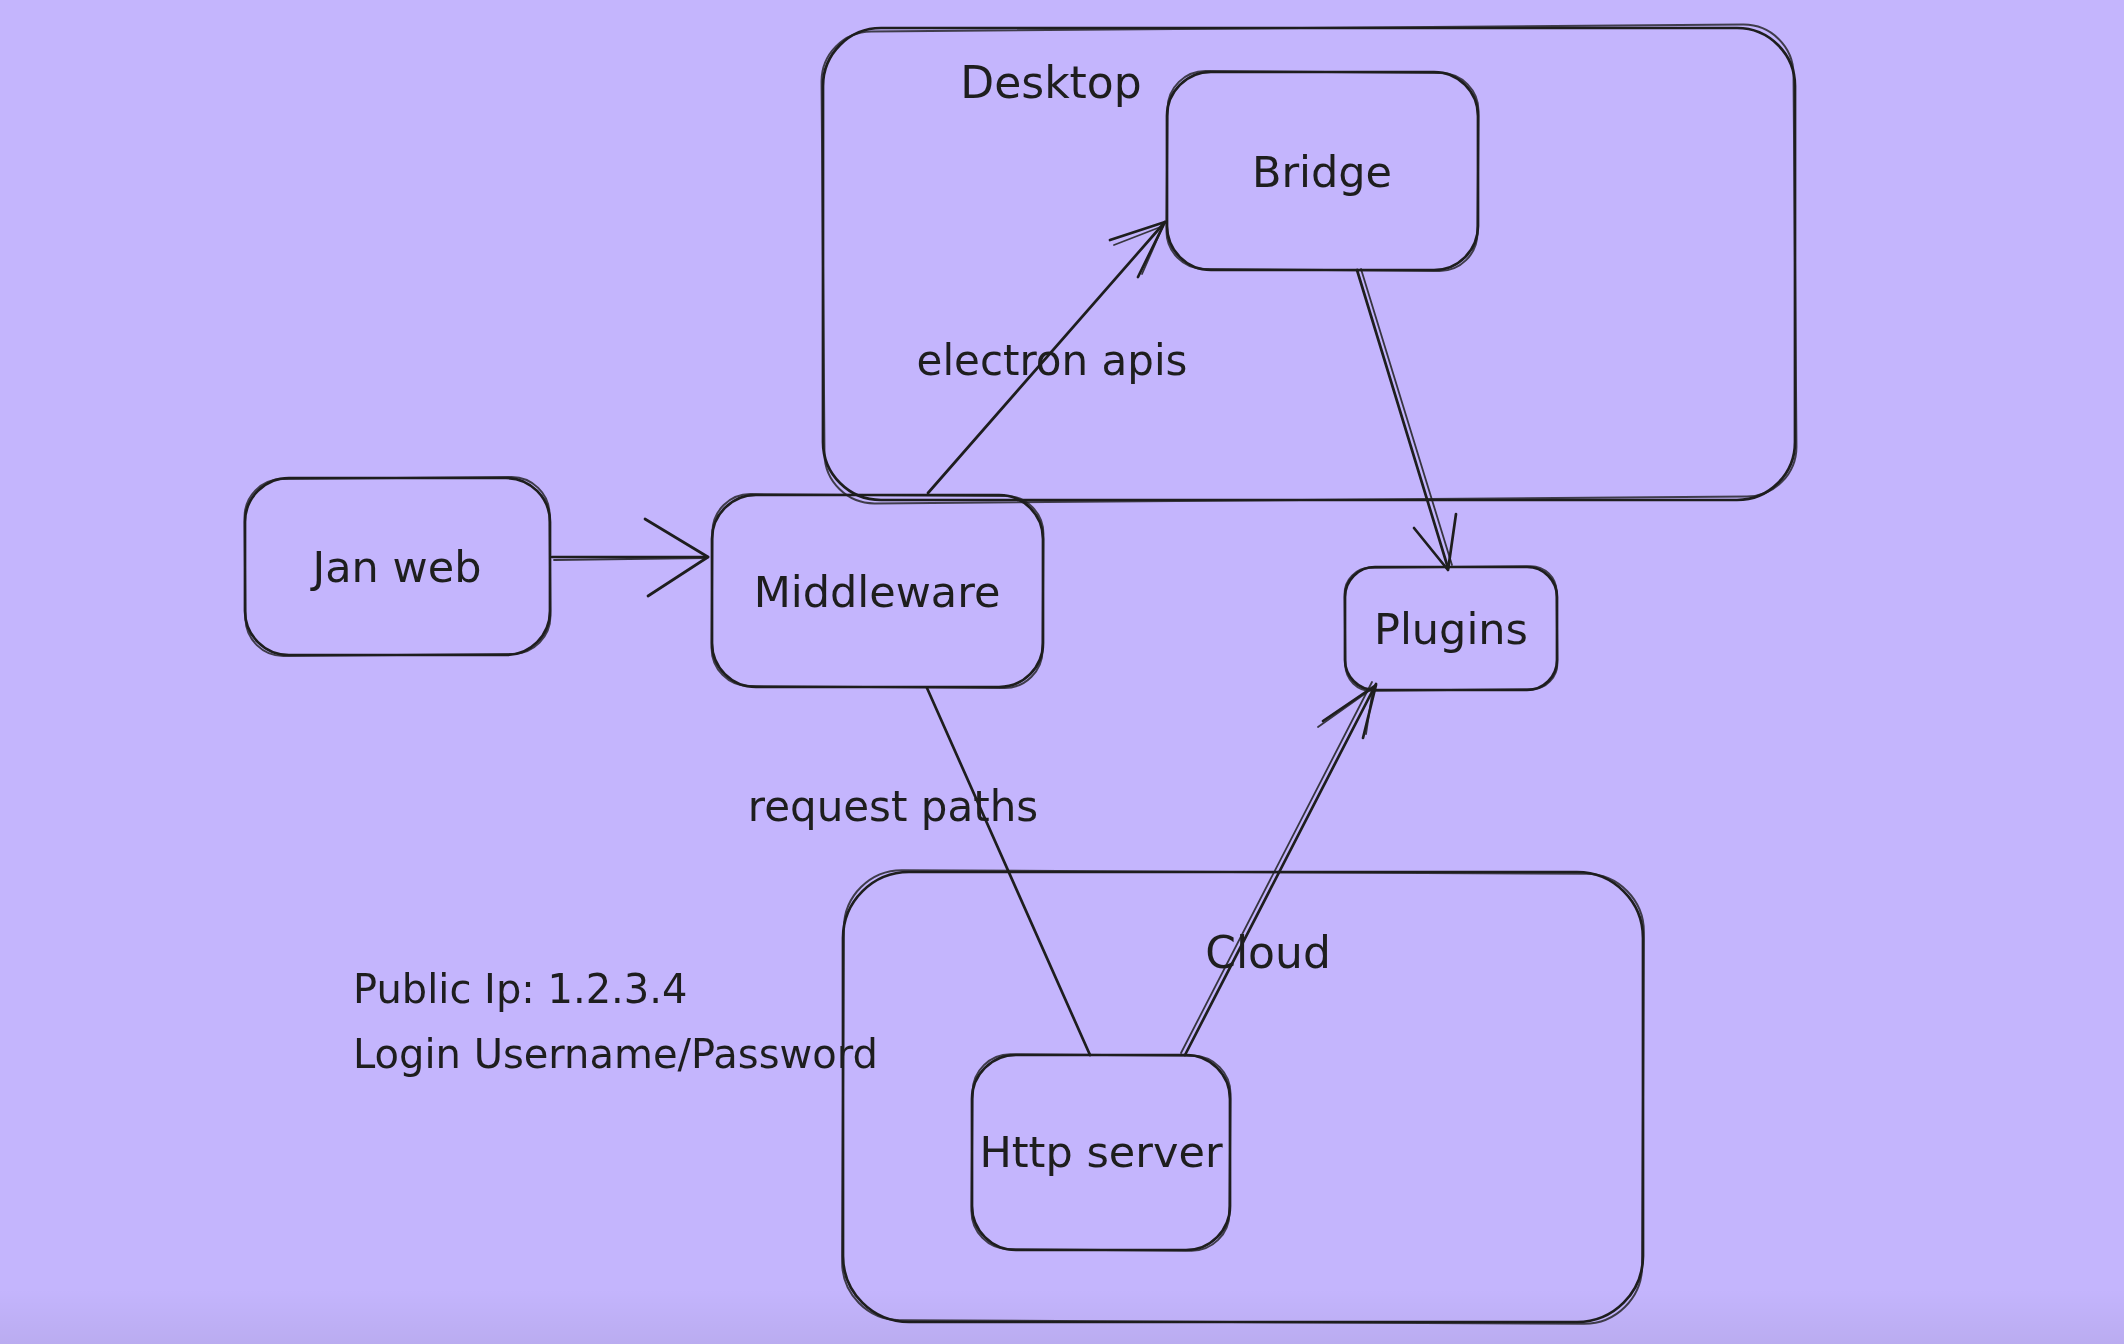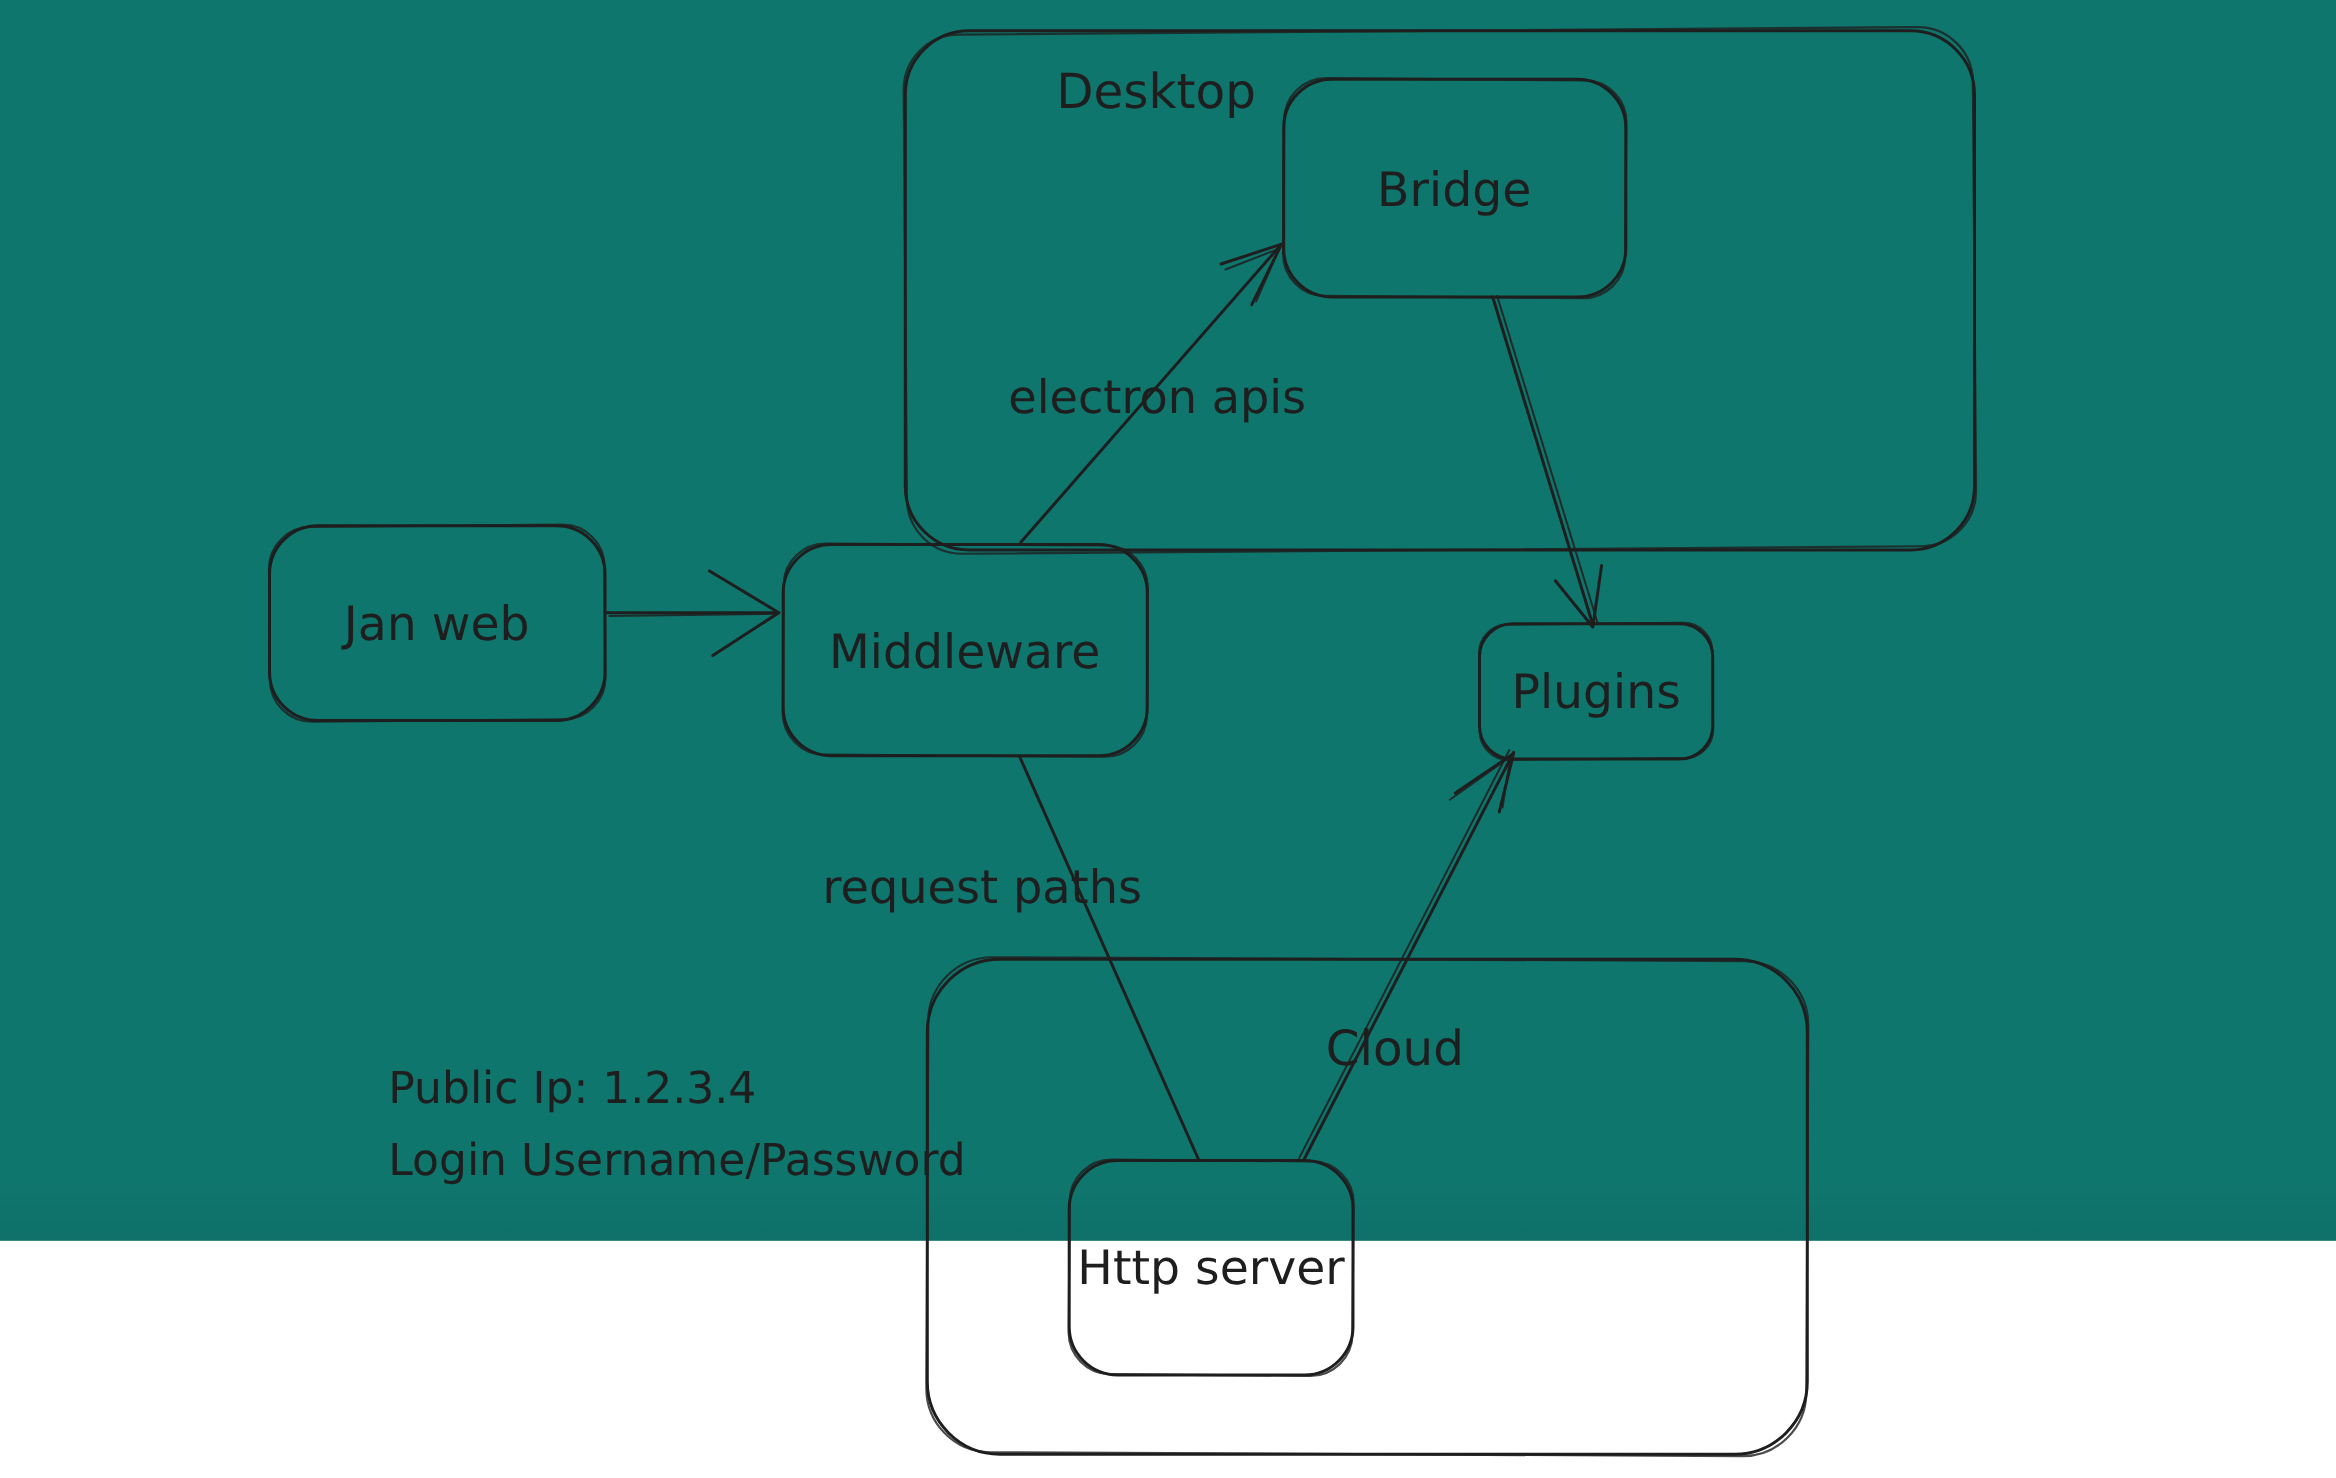--- a/index.html
+++ b/index.html
@@ -6,22 +6,22 @@
     margin: 0;
     padding: 0;
     width: 2124px;
     height: 1344px;
     background: #ffffff;
     overflow: hidden;
   }
   .canvas-wrap {
     position: relative;
     width: 2124px;
-    height: 1128px;
-    background: #0f766e;
+    height: 1344px;
+    background: #c4b5fd;
   }
   svg { display: block; }
   .shape {
     fill: none;
     stroke: #1e1e1e;
     stroke-width: 2.7;
     stroke-linecap: round;
     stroke-linejoin: round;
   }
   .shape2 {

